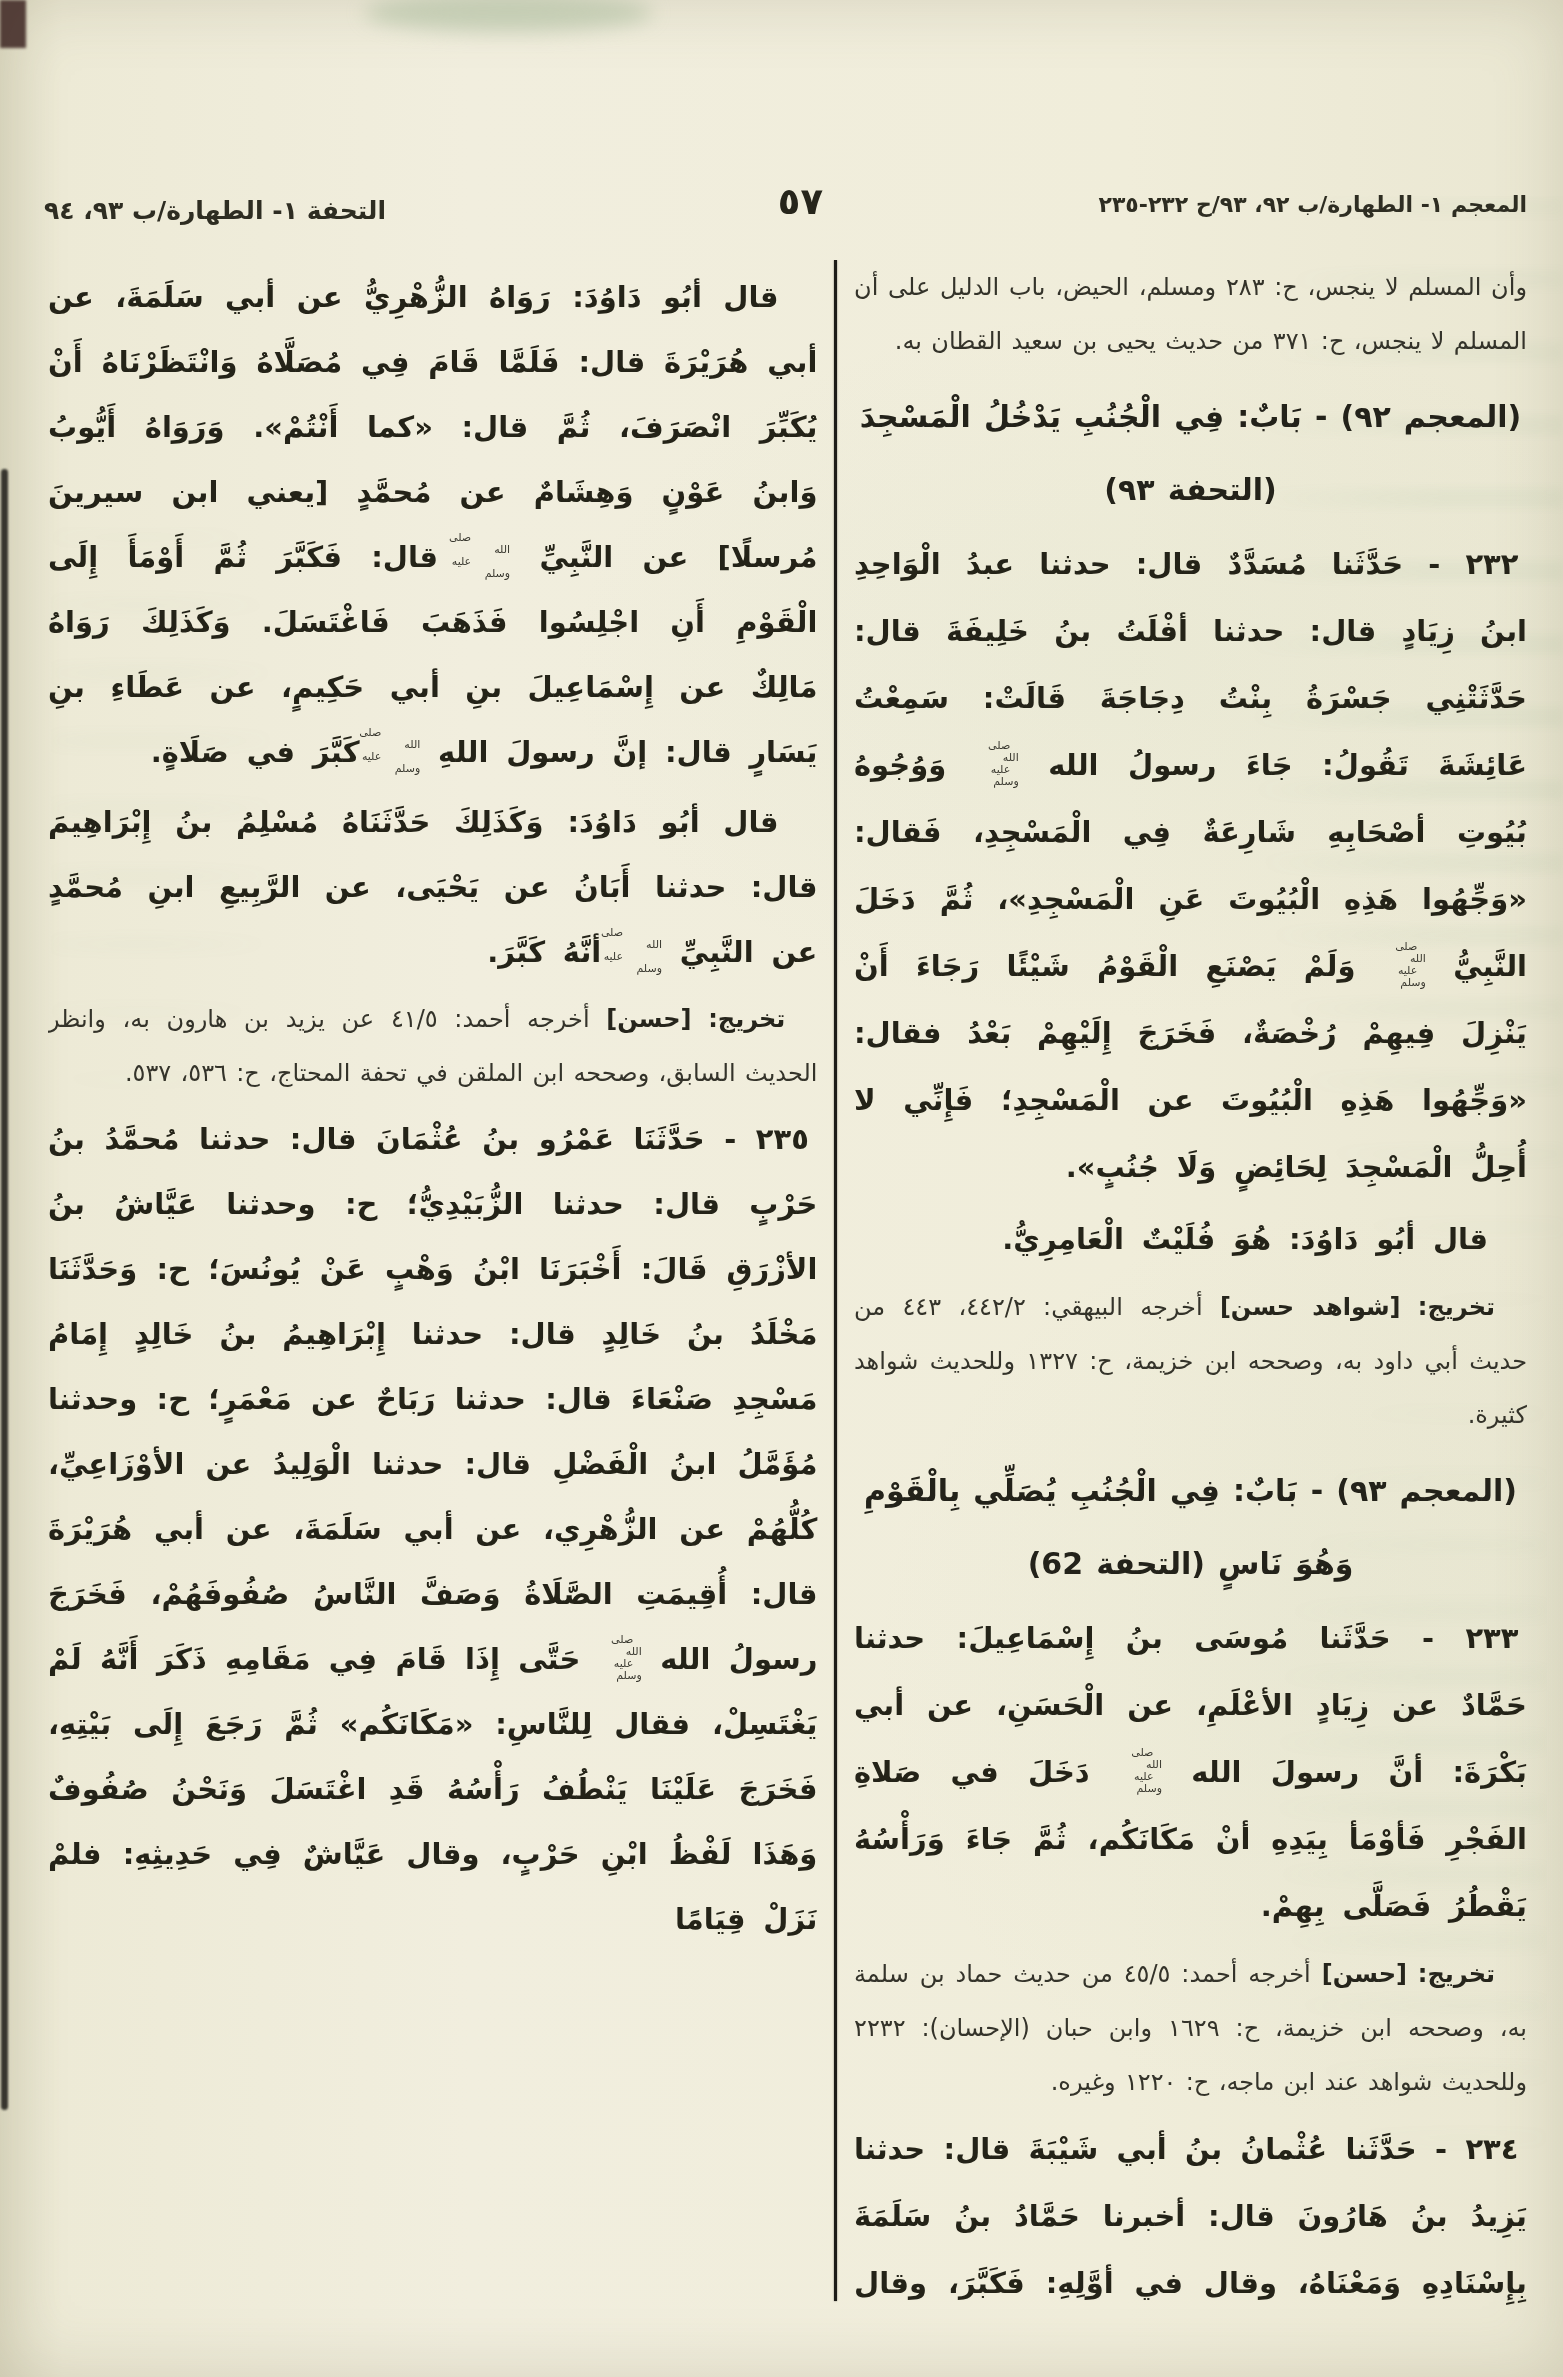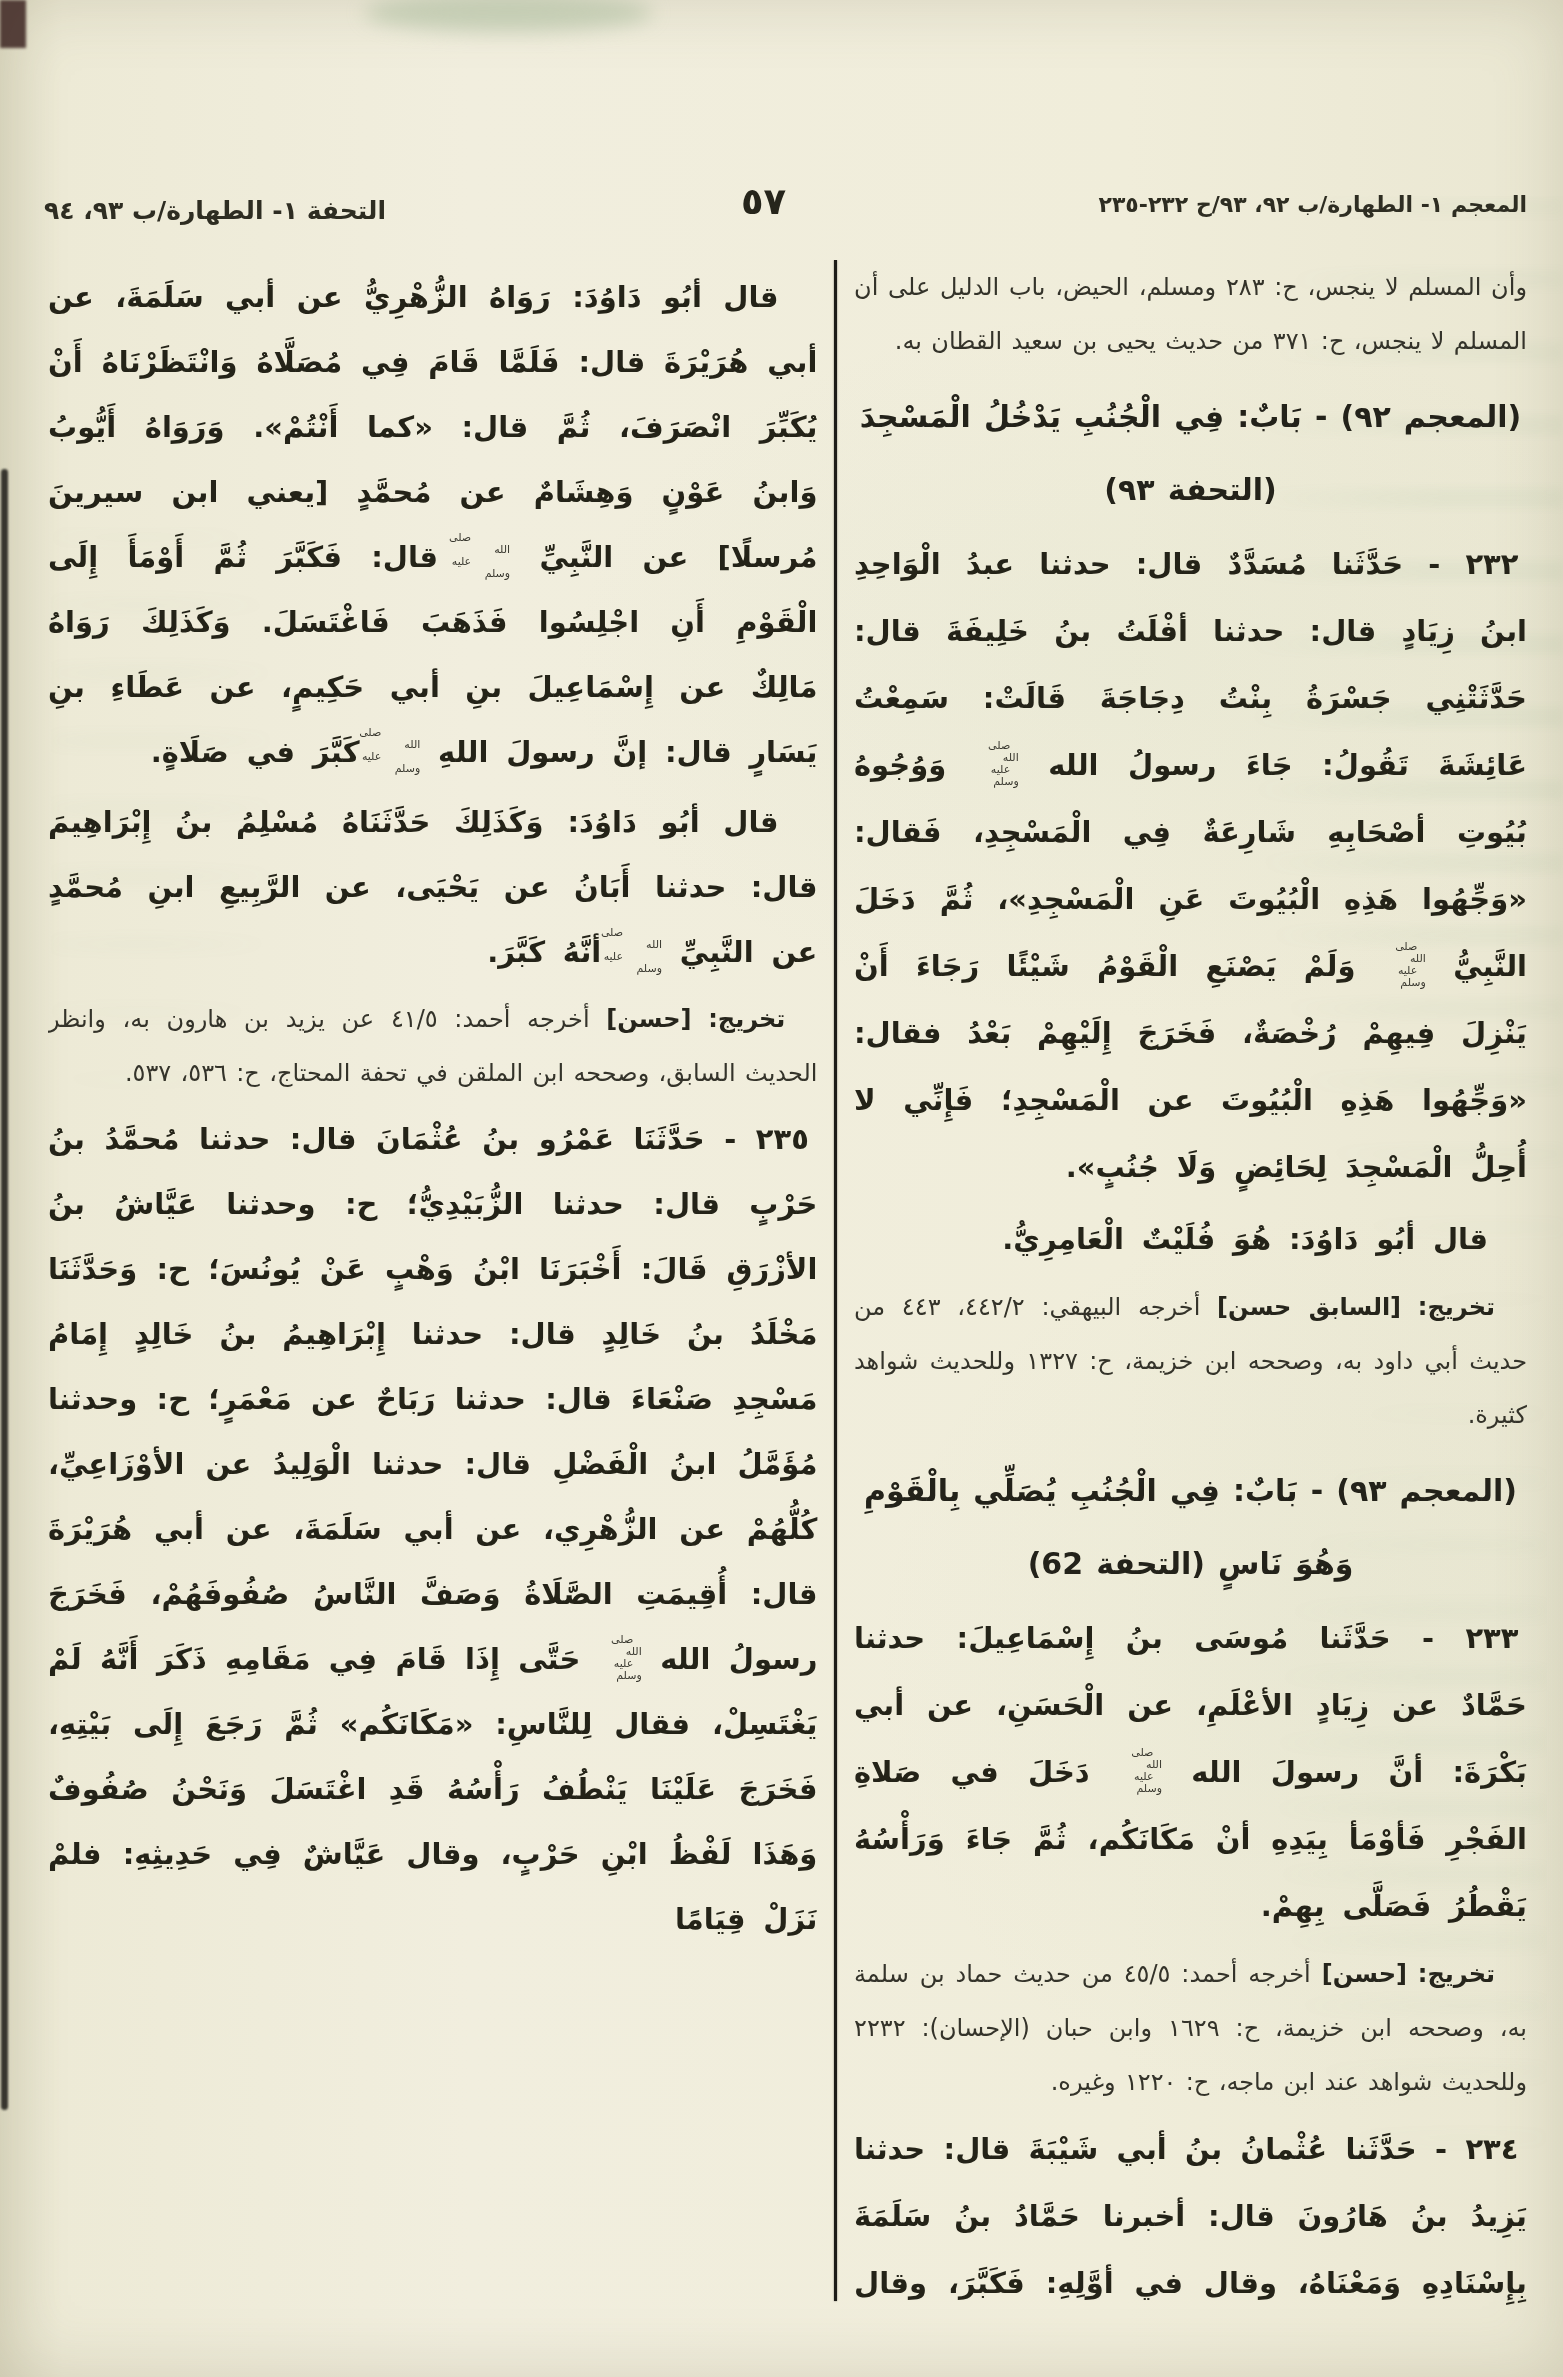--- a/index.html
+++ b/index.html
@@ -27,21 +27,21 @@
     background:repeating-linear-gradient(180deg,rgba(110,156,118,.2) 0 18.7px,rgba(0,0,0,0) 18.7px 66px);
     -webkit-mask-image:radial-gradient(70% 60% at 70% 50%,#000 30%,transparent 100%);
     mask-image:radial-gradient(70% 60% at 70% 50%,#000 30%,transparent 100%);}
   .ghost-c{position:absolute;left:51px;top:527px;width:221px;height:629px;opacity:.14;filter:blur(5.1px);
     background:repeating-linear-gradient(180deg,rgba(105,150,112,.2) 0 18.7px,rgba(0,0,0,0) 18.7px 68px);
     -webkit-mask-image:radial-gradient(70% 60% at 40% 40%,#000 30%,transparent 100%);
     mask-image:radial-gradient(70% 60% at 40% 40%,#000 30%,transparent 100%);}
 
   
   .h-right{position:absolute;top:192px;right:37px;font-size:22px;font-weight:bold;color:#2e2d22;}
-  .h-center{position:absolute;top:180px;left:741px;width:82px;text-align:left;font-size:37px;font-weight:bold;color:#26251b;}
+  .h-center{position:absolute;top:180px;left:741px;width:82px;text-align:right;font-size:37px;font-weight:bold;color:#26251b;}
   .h-left{position:absolute;top:196px;left:44px;font-size:25px;font-weight:bold;color:#2e2d22;}
 
   
   .columns{position:absolute;top:260px;right:37px;left:48px;display:flex;direction:rtl;height:2058px;overflow:hidden;}
   .col{min-width:0;}
   .col-right{width:673px;}
   .divider{width:2.6px;background:#1d1c18;height:2041px;margin:0 17px;flex:none;box-shadow:0 0 1.7px rgba(0,0,0,.6);}
   .col-left{flex:1;}
 
   p,h2{margin:0;}
@@ -79,21 +79,21 @@
 
     <div class="col col-right">
       <p class="commentary">وأن المسلم لا ينجس، ح: ٢٨٣ ومسلم، الحيض، باب الدليل على أن المسلم لا ينجس، ح: ٣٧١ من حديث يحيى بن سعيد القطان به.</p>
 
       <h2 class="bab">(المعجم ٩٢) - بَابٌ: فِي الْجُنُبِ يَدْخُلُ الْمَسْجِدَ (التحفة ٩٣)</h2>
 
       <p class="hadith"><b class="hnum">٢٣٢ -</b><span> حَدَّثَنا مُسَدَّدٌ قال: حدثنا عبدُ الْوَاحِدِ ابنُ زِيَادٍ قال: حدثنا أفْلَتُ بنُ خَلِيفَةَ قال: حَدَّثَتْنِي جَسْرَةُ بِنْتُ دِجَاجَةَ قَالَتْ: سَمِعْتُ عَائِشَةَ تَقُولُ: جَاءَ رسولُ الله <span class="saws"><span>صلى الله</span><span>عليه وسلم</span></span> وَوُجُوهُ بُيُوتِ أصْحَابِهِ شَارِعَةٌ فِي الْمَسْجِدِ، فَقال: «وَجِّهُوا هَذِهِ الْبُيُوتَ عَنِ الْمَسْجِدِ»، ثُمَّ دَخَلَ النَّبِيُّ <span class="saws"><span>صلى الله</span><span>عليه وسلم</span></span> وَلَمْ يَصْنَعِ الْقَوْمُ شَيْئًا رَجَاءَ أَنْ يَنْزِلَ فِيهِمْ رُخْصَةٌ، فَخَرَجَ إِلَيْهِمْ بَعْدُ فقال: «وَجِّهُوا هَذِهِ الْبُيُوتَ عن الْمَسْجِدِ؛ فَإِنِّي لا أُحِلُّ الْمَسْجِدَ لِحَائِضٍ وَلَا جُنُبٍ».</span></p>
 
       <p class="qal">قال أبُو دَاوُدَ: هُوَ فُلَيْتٌ الْعَامِرِيُّ.</p>
 
-      <p class="takhrij"><b>تخريج:</b> <b>[السابق حسن]</b> <span>أخرجه البيهقي: ٤٤٢/٢، ٤٤٣ من حديث أبي داود به، وصححه ابن خزيمة، ح: ١٣٢٧ وللحديث شواهد كثيرة.</span></p>
+      <p class="takhrij"><b>تخريج:</b> <b>[شواهد حسن]</b> <span>أخرجه البيهقي: ٤٤٢/٢، ٤٤٣ من حديث أبي داود به، وصححه ابن خزيمة، ح: ١٣٢٧ وللحديث شواهد كثيرة.</span></p>
 
       <h2 class="bab">(المعجم ٩٣) - بَابٌ: فِي الْجُنُبِ يُصَلِّي بِالْقَوْمِ وَهُوَ نَاسٍ (التحفة 62)</h2>
 
       <p class="hadith"><b class="hnum">٢٣٣ -</b><span> حَدَّثَنا مُوسَى بنُ إِسْمَاعِيلَ: حدثنا حَمَّادٌ عن زِيَادٍ الأعْلَمِ، عن الْحَسَنِ، عن أبي بَكْرَةَ: أنَّ رسولَ الله <span class="saws"><span>صلى الله</span><span>عليه وسلم</span></span> دَخَلَ في صَلاةِ الفَجْرِ فَأوْمَأ بِيَدِهِ أنْ مَكَانَكُم، ثُمَّ جَاءَ وَرَأْسُهُ يَقْطُرُ فَصَلَّى بِهِمْ.</span></p>
 
       <p class="takhrij"><b>تخريج:</b> <b>[حسن]</b> <span>أخرجه أحمد: ٤٥/٥ من حديث حماد بن سلمة به، وصححه ابن خزيمة، ح: ١٦٢٩ وابن حبان (الإحسان): ٢٢٣٢ وللحديث شواهد عند ابن ماجه، ح: ١٢٢٠ وغيره.</span></p>
 
       <p class="hadith"><b class="hnum">٢٣٤ -</b><span> حَدَّثَنا عُثْمانُ بنُ أبي شَيْبَةَ قال: حدثنا يَزِيدُ بنُ هَارُونَ قال: أخبرنا حَمَّادُ بنُ سَلَمَةَ بِإِسْنَادِهِ وَمَعْنَاهُ، وقال في أوَّلِهِ: فَكَبَّرَ، وقال في</span></p>
     </div>
 

